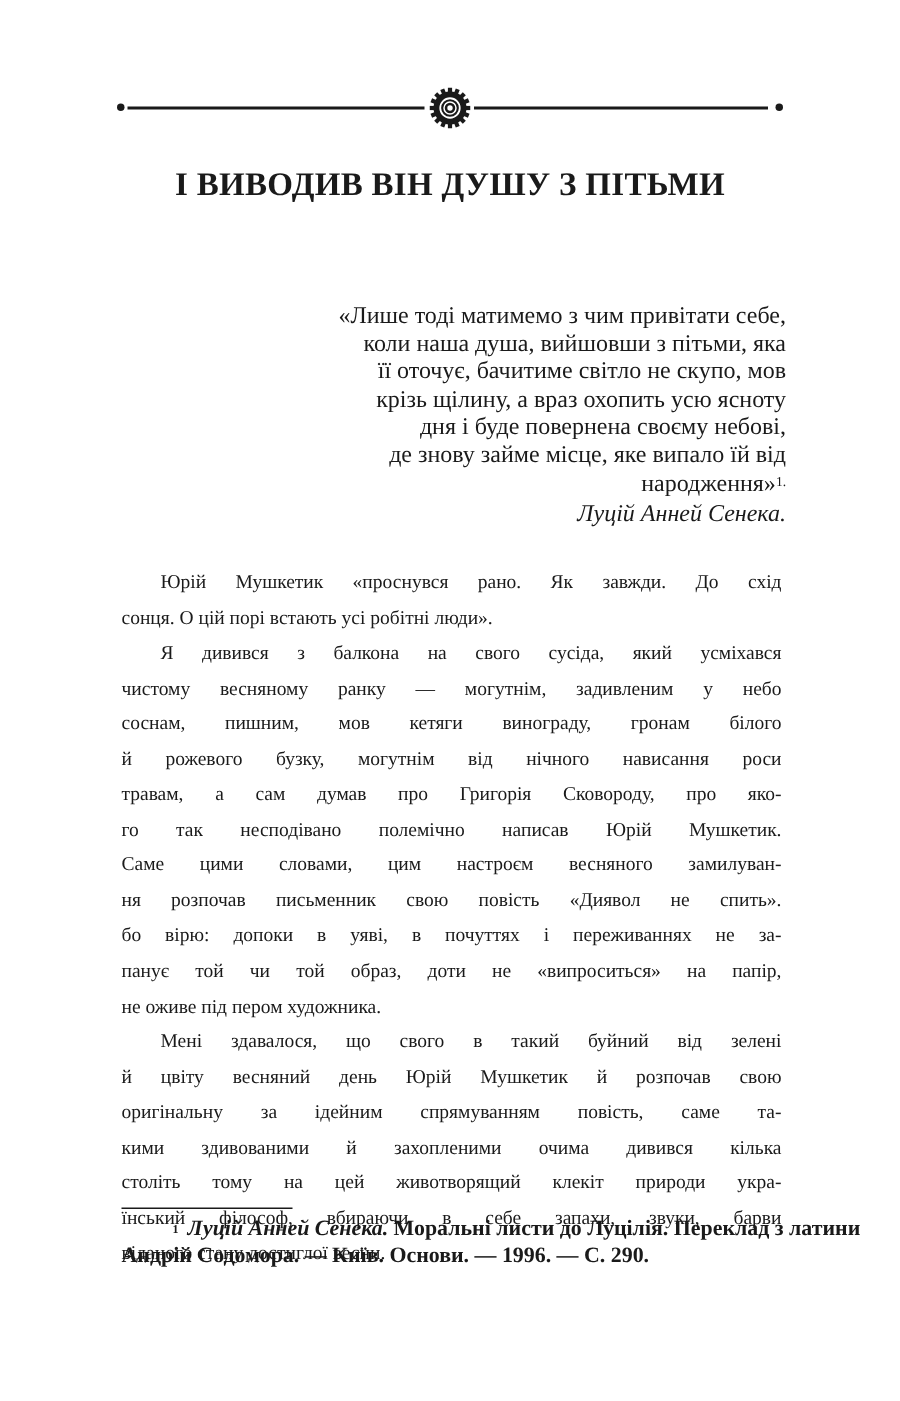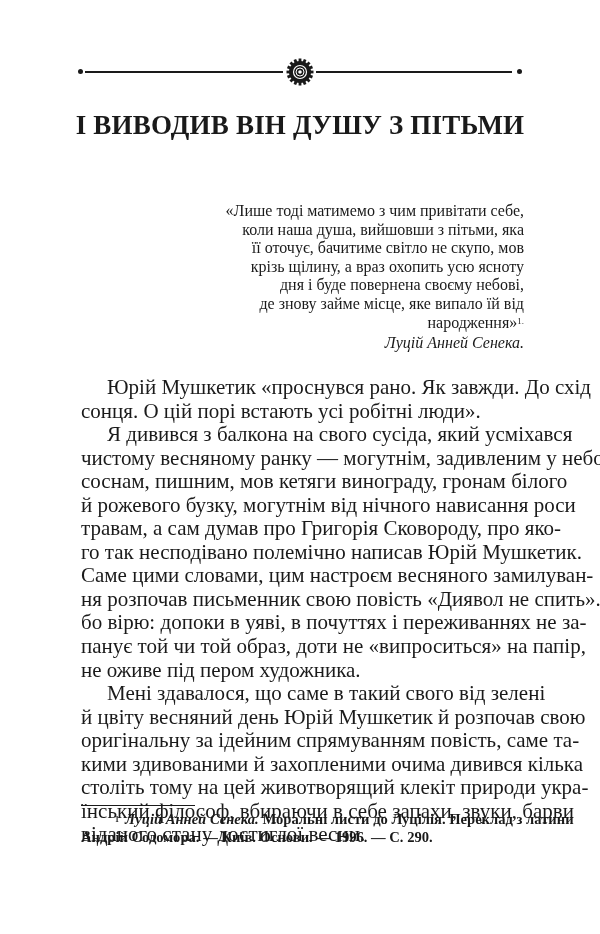--- a/index.html
+++ b/index.html
@@ -5,27 +5,27 @@
     html, body { margin:0; padding:0; background:#ffffff; }
     body { width:600px; height:934px; position:relative; overflow:hidden; font-family:"Liberation Serif", "DejaVu Serif", serif; color:#1a1a1a; }
     .ornament { position:absolute; left:78px; top:60px; width:444px; height:24px; }
     .ornament .line { position:absolute; top:11px; height:2px; background:#1a1a1a; }
     .ornament .line.l { left:7px; width:198px; }
     .ornament .line.r { left:238px; width:196px; }
     .ornament .dot { position:absolute; top:9px; width:5px; height:5px; border-radius:50%; background:#1a1a1a; }
     .ornament .dot.l { left:0; }
     .ornament .dot.r { left:439px; }
     .ornament .gear { position:absolute; left:207px; top:-3px; width:30px; height:30px; }
-    .title { position:absolute; left:0; width:600px; top:110px; text-align:center; font-weight:bold; font-size:27px; letter-spacing:0.2px; margin:0; }
+    .title { position:absolute; left:0; width:600px; top:110px; text-align:center; font-weight:bold; font-size:22px; letter-spacing:0.2px; margin:0; }
     .epigraph { position:absolute; left:205px; width:319px; top:202px; text-align:right; font-size:16px; line-height:18.6px; }
     .epigraph .qline { display:block; white-space:nowrap; }
     .epigraph .sup { font-size:9px; vertical-align:top; position:relative; top:-2px; }
     .epigraph .author { display:block; font-style:italic; margin-top:2px; }
     .epigraph .work { display:block; font-style:italic; }
-    .body { position:absolute; left:81px; width:440px; top:376px; font-size:21px; line-height:23.55px; }
+    .body { position:absolute; left:81px; width:440px; top:376px; font-size:13px; line-height:23.55px; }
     .body .ln { display:block; white-space:nowrap; text-align:justify; text-align-last:justify; }
     .body .ln.last { text-align-last:left; }
     .body .ln.indent { padding-left:26px; }
     .fn-rule { position:absolute; left:81px; top:805px; width:114px; height:1px; background:#1a1a1a; }
     .footnote { position:absolute; left:81px; width:440px; top:810px; font-size:14.6px; line-height:18px;font-weight:bold; }
     .footnote .ln { display:block; white-space:nowrap; }
     .footnote .ln.indent { padding-left:34px; }
     .footnote .mark { font-size:8px; vertical-align:top; position:relative; top:1px; margin-right:6px; }
     .footnote i { font-style:italic; }
   </style>
@@ -81,21 +81,21 @@
     <span class="ln">й рожевого бузку, могутнім від нічного нависання роси</span>
     <span class="ln">травам, а сам думав про Григорія Сковороду, про яко-</span>
     <span class="ln">го так несподівано полемічно написав Юрій Мушкетик.</span>
     <span class="ln">Саме цими словами, цим настроєм весняного замилуван-</span>
     <span class="ln">ня розпочав письменник свою повість «Диявол не спить».</span>
     <span class="ln">бо вірю: допоки в уяві, в почуттях і переживаннях не за-</span>
     <span class="ln">панує той чи той образ, доти не «випроситься» на папір,</span>
     <span class="ln last">не оживе під пером художника.</span>
   </div>
   <div>
-    <span class="ln indent">Мені здавалося, що саме в такий свого від зелені</span>
+    <span class="ln indent">Мені здавалося, що свого в такий буйний від зелені</span>
     <span class="ln">й цвіту весняний день Юрій Мушкетик й розпочав свою</span>
     <span class="ln">оригінальну за ідейним спрямуванням повість, саме та-</span>
     <span class="ln">кими здивованими й захопленими очима дивився кілька</span>
     <span class="ln">століть тому на цей животворящий клекіт природи укра-</span>
     <span class="ln">їнський філософ, вбираючи в себе запахи, звуки, барви</span>
     <span class="ln last">віданого стану достиглої весни.</span>
   </div>
 </div>
 
 <div class="fn-rule"></div>

